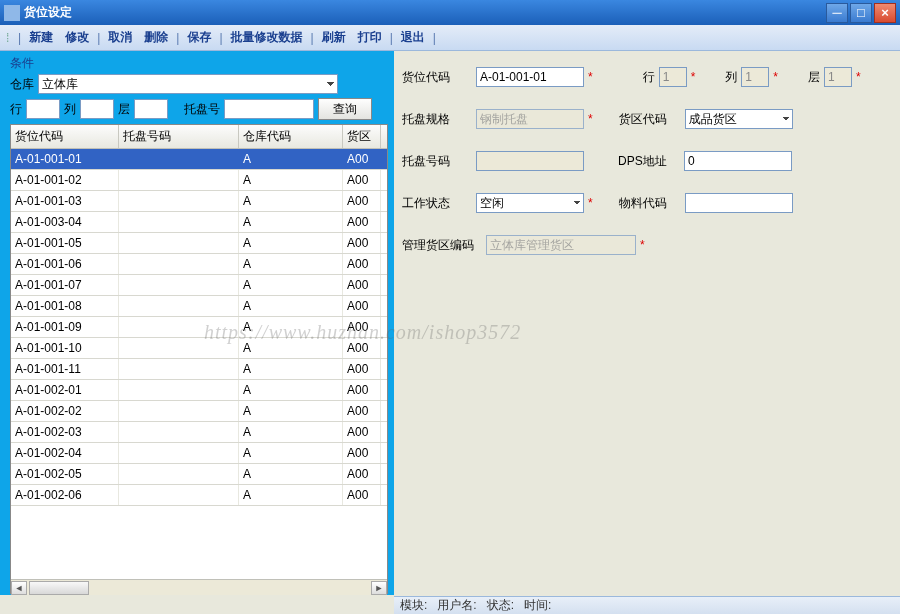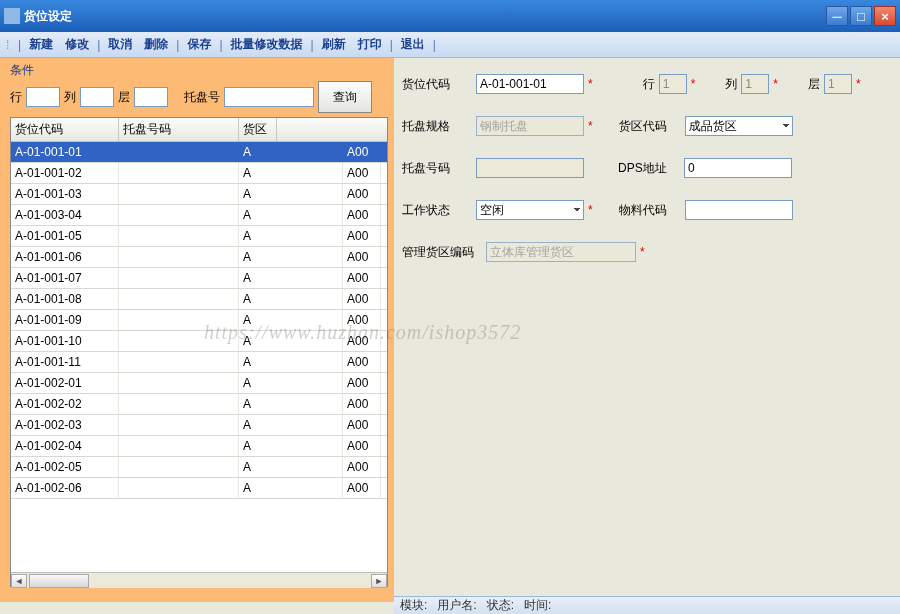--- a/index.html
+++ b/index.html
@@ -1,44 +1,44 @@
 <!DOCTYPE html>
 <html><head>
 <meta charset="utf-8">
 <style>
 * { box-sizing: border-box; margin: 0; padding: 0; font-family: "Microsoft YaHei", SimSun, sans-serif; font-size: 12px; }
 body { background: #e8e8dc; width: 900px; height: 614px; overflow: hidden; }
 
 
-.titlebar { height: 32px; background: linear-gradient(to bottom, #3a87e0 0%, #1b5fb8 100%); display: flex; align-items: center; padding: 0 4px; }
+.titlebar { height: 25px; background: linear-gradient(to bottom, #3a87e0 0%, #1b5fb8 100%); display: flex; align-items: center; padding: 0 4px; }
 .titlebar .app-icon { width: 16px; height: 16px; margin-right: 4px; background: #8fb8e8; display: inline-block; }
 .titlebar .title { color: #fff; flex: 1; font-weight: bold; }
 .winbtn { width: 22px; height: 20px; margin-left: 2px; display: flex; align-items: center; justify-content: center; cursor: pointer; }
 .winbtn.min, .winbtn.max { background: linear-gradient(to bottom, #6fa8e8, #3a7bd0); border: 1px solid #2a5a9c; }
 .winbtn.close { background: linear-gradient(to bottom, #f08a70, #d84a30); border: 1px solid #a03020; }
 .winbtn span { color: #fff; font-weight: bold; font-size: 13px; }
 
 
 .toolbar { height: 26px; background: linear-gradient(to bottom, #e4ecf8, #c8daf2); border-bottom: 1px solid #9bb8dc; display: flex; align-items: center; padding: 0 6px; }
 .toolbar .grip { width: 6px; color: #7a9; margin-right: 4px; }
 .toolbar .sep { color: #5a7ab0; margin: 0 2px; }
 .toolbar a { color: #1a3f8f; text-decoration: none; padding: 2px 6px; cursor: pointer; font-weight: bold; }
 
 
 .content { display: flex; height: 544px; }
-.left { width: 394px; background: #fdba74; padding: 4px 6px 0 10px; }
+.left { width: 394px; background: #0ea5e9; padding: 4px 6px 0 10px; }
 .right { flex: 1; background: #e8e8dc; padding: 16px 12px 0 8px; }
 
 .filter-title { color: #1a3f8f; margin-bottom: 2px; }
 .filter-row { display: flex; align-items: center; margin-bottom: 4px; gap: 4px; }
 .filter-row label { color: #000; }
 input[type=text], select { border: 1px solid #7a9bc4; background: #fff; height: 20px; padding: 0 3px; font-size: 12px; }
 input[disabled], select[disabled] { background: #ece9d8; color: #888; }
 select { appearance: none; -webkit-appearance: none; background-image: linear-gradient(45deg, transparent 50%, #444 50%), linear-gradient(135deg, #444 50%, transparent 50%); background-position: right 6px center, right 2px center; background-size: 4px 4px, 4px 4px; background-repeat: no-repeat; padding-right: 16px; }
-button.btn { height: 32px; padding: 0 14px; background: linear-gradient(to bottom, #fefefe, #e4e4e0); border: 1px solid #888; cursor: pointer; }
+button.btn { height: 22px; padding: 0 14px; background: linear-gradient(to bottom, #fefefe, #e4e4e0); border: 1px solid #888; cursor: pointer; }
 
 
 .grid-wrap { border: 1px solid #888; background: #fff; height: 470px; margin-top: 2px; position: relative; }
 .grid-head { display: flex; background: linear-gradient(to bottom, #fcfcfc, #e8e8e0); border-bottom: 1px solid #c0c0b8; }
 .grid-head div { padding: 3px 4px; border-right: 1px solid #c8c8c0; font-weight: normal; }
 .col1 { width: 108px; } .col2 { width: 120px; } .col3 { width: 104px; } .col4 { width: 38px; }
 .grid-body { overflow-y: scroll; height: 430px; }
 .grid-row { display: flex; border-bottom: 1px solid #d8d8d0; }
 .grid-row div { padding: 3px 4px; border-right: 1px solid #e8e8e0; overflow: hidden; white-space: nowrap; }
 .grid-row.sel { background: #3163c4; color: #fff; }
@@ -103,36 +103,41 @@
   <span class="sep">|</span>
   <a>退出</a>
   <span class="sep">|</span>
 </div>
 
 <div class="content">
 
   <div class="left">
     <div class="filter-title">条件</div>
     <div class="filter-row">
+      <label>仓库</label>
+      <select style="width:300px"><option>立体库</option></select>
+    </div>
+    <div class="filter-row">
       <label>行</label>
       <input type="text" style="width: 34px;">
       <label>列</label>
       <input type="text" style="width: 34px;">
       <label>层</label>
       <input type="text" style="width: 34px;">
       <span style="width:8px"></span>
       <label>托盘号</label>
       <input type="text" style="width: 90px;">
       <button class="btn">查询</button>
     </div>
 
     <div class="grid-wrap">
       <div class="grid-head">
         <div class="col1">货位代码</div>
         <div class="col2">托盘号码</div>
+        <div class="col3">仓库代码</div>
         <div class="col4">货区</div>
       </div>
       <div class="grid-body" id="grid-body">
           <div class="grid-row sel">
             <div class="col1">A-01-001-01</div>
             <div class="col2"></div>
             <div class="col3">A</div>
             <div class="col4">A00</div>
           </div>
           <div class="grid-row">

